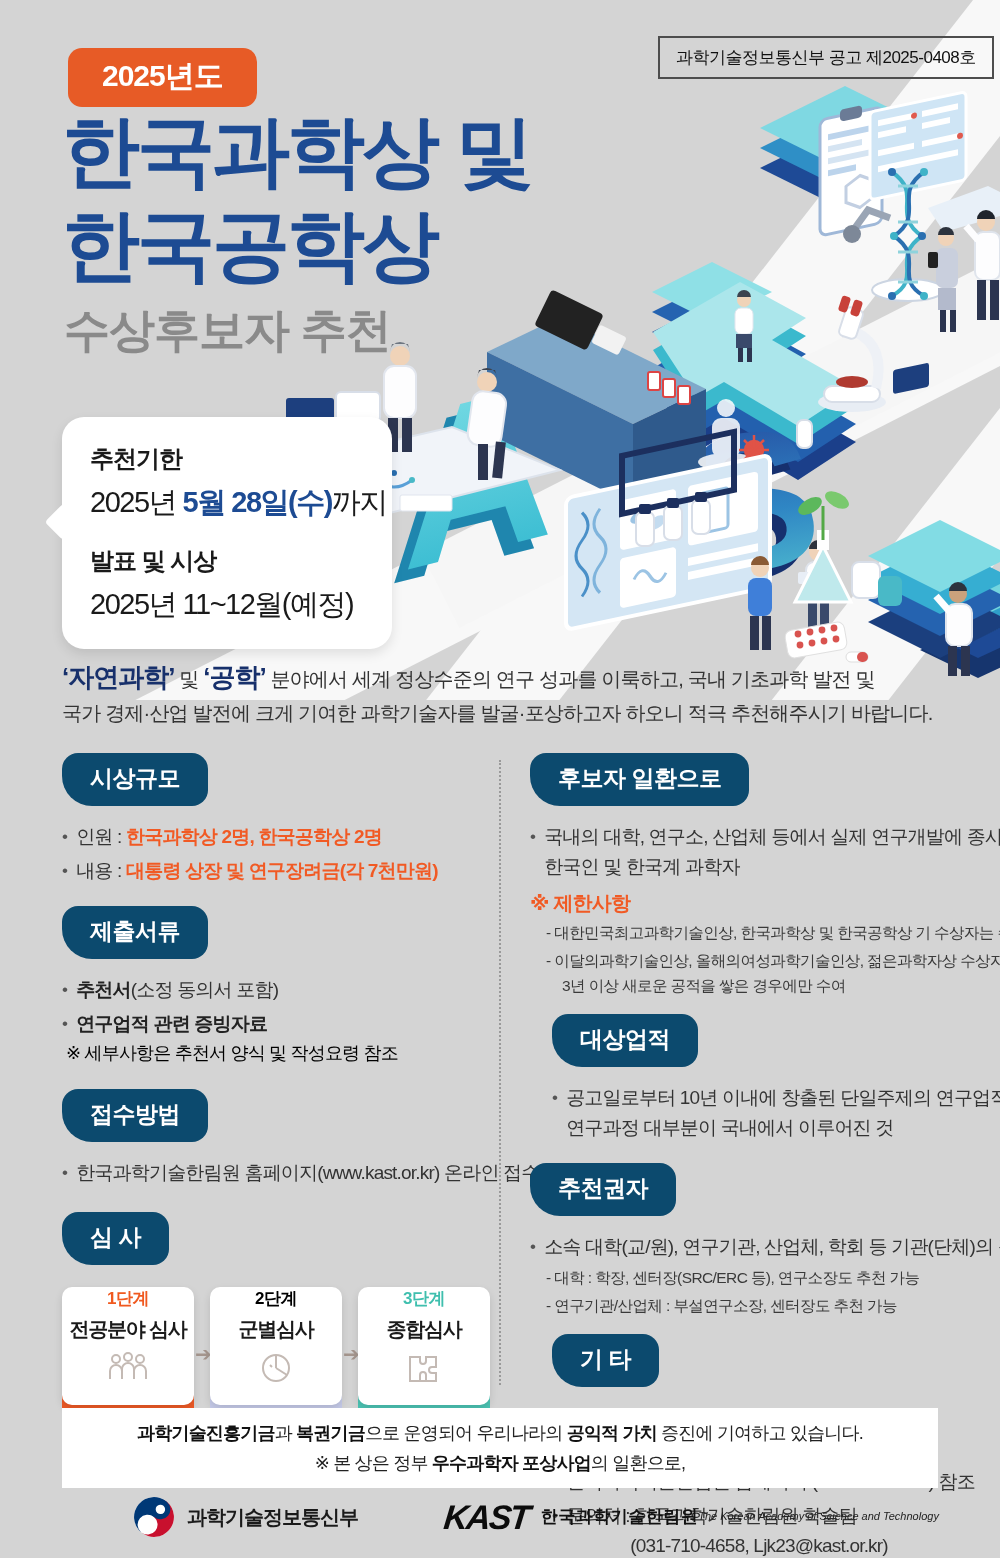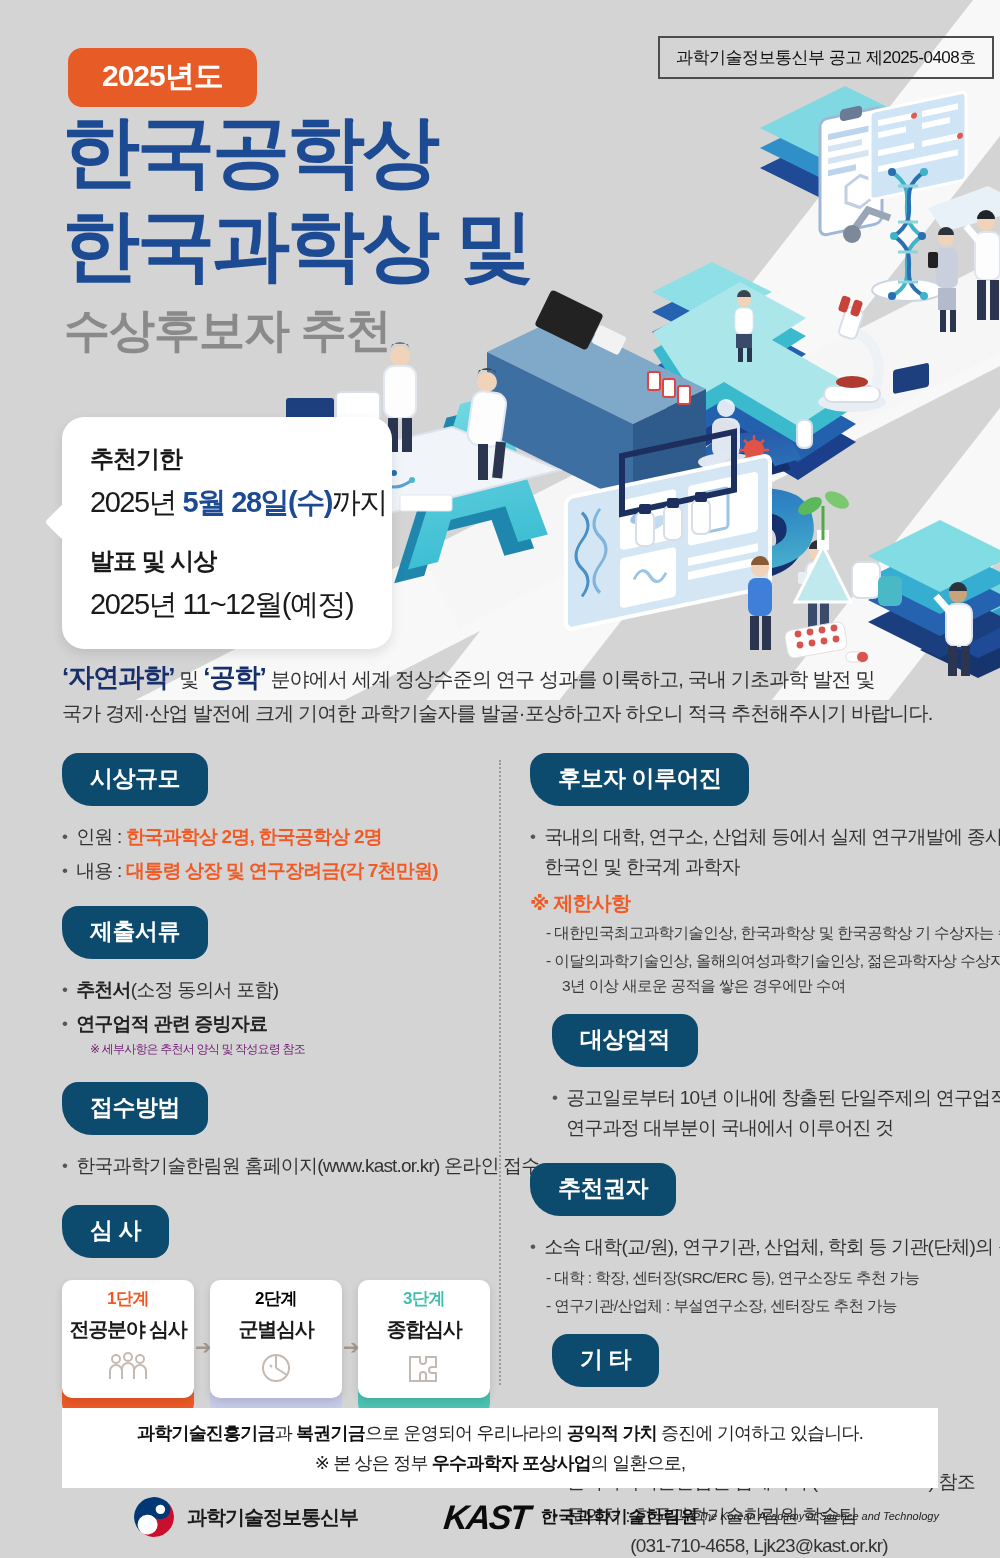--- a/index.html
+++ b/index.html
@@ -46,31 +46,31 @@
   .badge{display:inline-block;background:#0c4a6e;color:#fff;font-weight:800;font-size:23px;
          padding:10px 28px 12px;border-radius:16px 16px 16px 30px;letter-spacing:-0.5px;margin-bottom:12px;}
   .sec{margin-bottom:0;}
   .bul{display:flex;align-items:flex-start;font-size:19px;line-height:30px;color:#333;
        letter-spacing:-0.8px;margin-top:4px;}
   .bul .dot{color:#555;margin-right:9px;font-size:17px;line-height:30px;}
   .strong-orange{color:#f15a24;font-weight:800;}
   .strong-dark{color:#222;font-weight:800;}
   .subline{font-size:15.5px;line-height:25px;color:#3a3a3a;letter-spacing:-0.6px;
            margin-left:16px;margin-top:3px;white-space:nowrap;}
-  .note{font-size:12px;color:#701a75;margin-left:28px;margin-top:2px;letter-spacing:-0.8px;}
+  .note{font-size:18px;color:#000000;margin-left:4px;margin-top:2px;letter-spacing:-0.8px;}
   .restrict{font-size:20px;font-weight:800;color:#f15a24;margin-top:8px;letter-spacing:-0.8px;}
   .cont{margin-left:16px;} .mt16{margin-top:16px;margin-left:22px;} .mt20{margin-top:20px;} .mt24{margin-top:24px;}
 
   
   .steps{display:flex;align-items:center;margin-top:10px;}
   .step{position:relative;width:132px;height:134px;flex:0 0 auto;}
   .step .back{position:absolute;left:0;right:0;bottom:0;height:72px;border-radius:10px;}
   .step .card{position:absolute;left:0;right:0;top:0;height:118px;background:#fff;border-radius:10px;
               box-shadow:0 4px 8px rgba(0,0,0,.12);display:flex;flex-direction:column;align-items:center;
-              padding-top:7px;box-sizing:border-box;}
+              padding-top:0;box-sizing:border-box;}
   .step .stage{font-size:17px;font-weight:800;letter-spacing:-0.5px;}
   .step .name{font-size:20px;font-weight:800;color:#1a1a1a;margin-top:6px;letter-spacing:-1.2px;white-space:nowrap;}
   .step .sicon{margin-top:8px;}
   .step1 .back{background:#ee5a26;} .step1 .stage{color:#f0591f;}
   .step2 .back{background:#c6cbe9;} .step2 .stage{color:#000000;}
   .step3 .back{background:#4cc4b4;} .step3 .stage{color:#3fbfae;}
   .arrow{flex:0 0 auto;width:14px;text-align:center;color:#a5968e;font-size:20px;font-weight:700;margin:0 1px;}
 
   
   .footnote{left:62px;top:1408px;width:876px;height:80px;background:#fff;display:flex;
@@ -364,22 +364,22 @@
       <rect x="977" y="280" width="9" height="40" fill="#2c3550"></rect>
         <rect x="990" y="280" width="9" height="40" fill="#2c3550"></rect>
     </g>
   </svg>
 
   <div class="layer notice">과학기술정보통신부 공고 제2025-0408호</div>
 
   <div class="layer year-badge">2025년도</div>
 
   <div class="layer title">
+    <div>한국과학상 및</div>
     <div>한국공학상</div>
-    <div>한국과학상 및</div>
   </div>
   <div class="layer subtitle">수상후보자 추천</div>
 
   <div class="layer bubble">
     <div class="tail"></div>
     <div class="lab">추천기한</div>
     <div class="val"><span>2025년 </span><b>5월 28일(수)</b><span>까지</span></div>
     <div class="gap"></div>
     <div class="lab">발표 및 시상</div>
     <div class="val">2025년 11~12월(예정)</div>
@@ -469,21 +469,21 @@
               <path d="M14,30 v-6 a3,3 0 0 1 6,0 v6"></path>
             </svg>
           </div>
         </div>
       </div>
     </div>
   </div>
 
   <div class="col col-right">
     <div class="sec">
-      <div class="badge">후보자 이루어진</div>
+      <div class="badge">후보자 일환으로</div>
       <div class="bul">
           <span class="dot">•</span>
           <span><span style="white-space:nowrap;">국내의 대학, 연구소, 산업체 등에서 실제 연구개발에 종사 중인</span><br><span>한국인 및 한국계 과학자</span></span>
         </div>
       <div class="restrict">※ 제한사항</div>
       <div class="subline">- 대한민국최고과학기술인상, 한국과학상 및 한국공학상 기 수상자는 수상 불가</div>
       <div class="subline"><span>- 이달의과학기술인상, 올해의여성과학기술인상, 젊은과학자상 수상자는</span><br><span class="cont">3년 이상 새로운 공적을 쌓은 경우에만 수여</span></div>
     </div>
 
     <div class="sec mt16">

